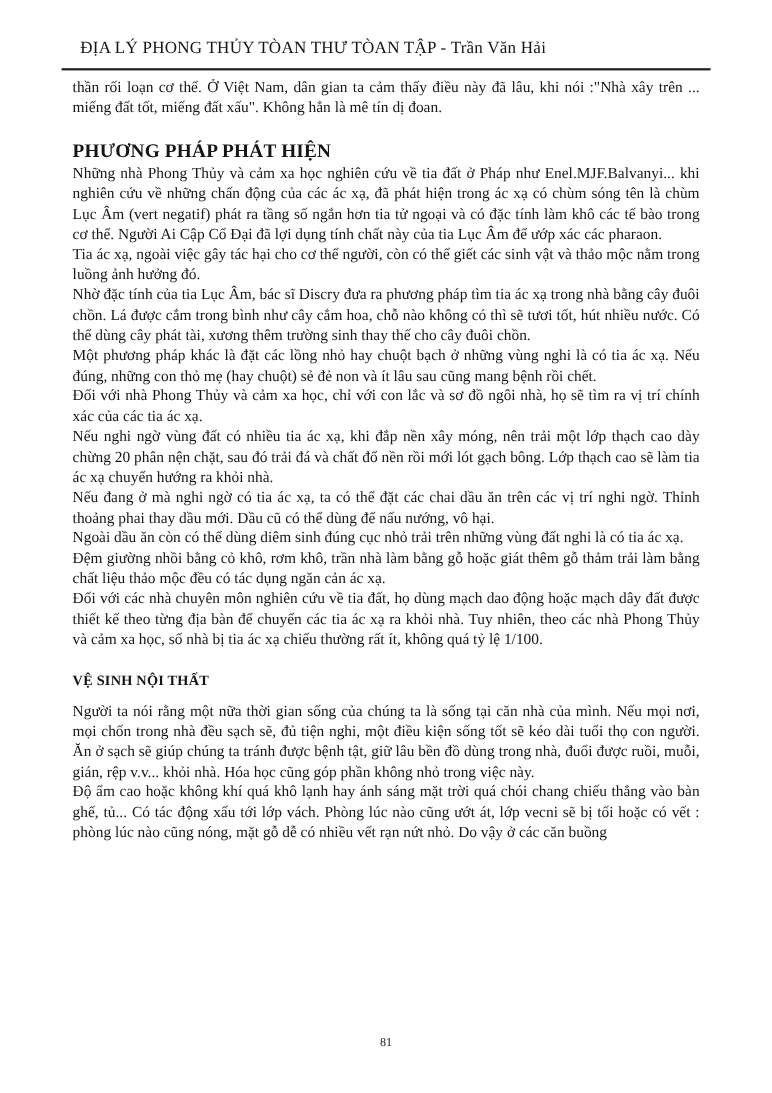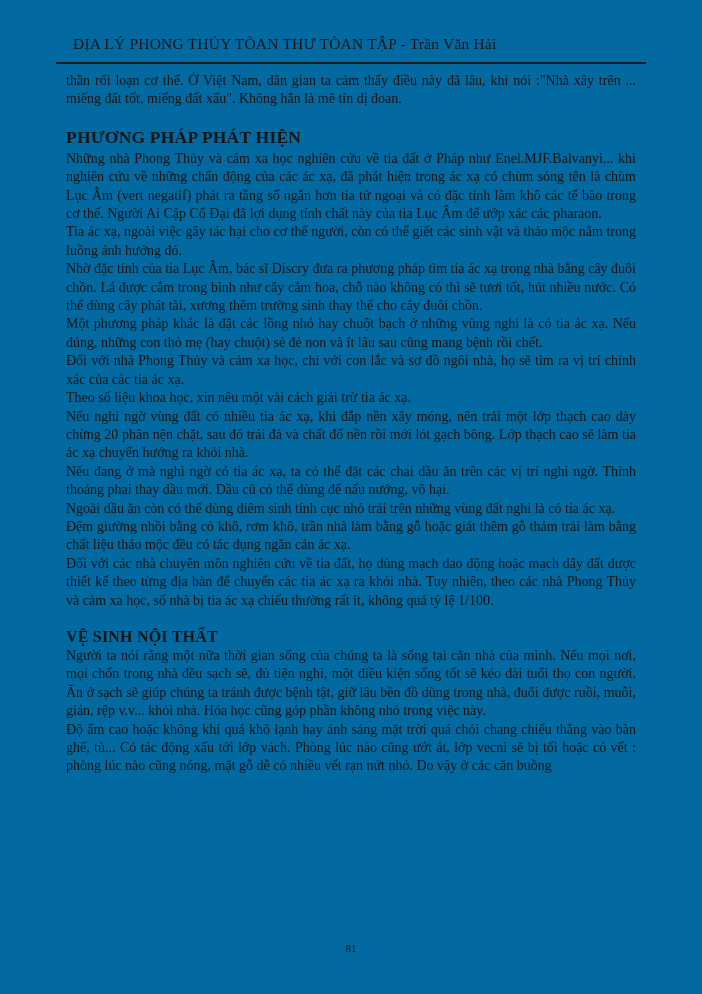--- a/index.html
+++ b/index.html
@@ -5,21 +5,21 @@
   html, body {
     margin: 0;
     padding: 0;
     background: #e8e8e8;
   }
   .page {
     position: relative;
     width: 702px;
     height: 994px;
     margin: 0 auto;
-    background: #0369a1;
+    background: #ffffff;
     color: #151515;
     font-family: "Liberation Serif", "DejaVu Serif", serif;
     overflow: hidden;
   }
   .content {
     padding: 34px 66px 0 66px;
   }
   .book-header {
     font-size: 15.5px;
     line-height: 19px;
@@ -40,24 +40,24 @@
     text-align: justify;
   }
   .section-heading-large {
     font-size: 17.5px;
     font-weight: bold;
     line-height: 22px;
     margin: 17px 0 2px 0;
     letter-spacing: 0.2px;
   }
   .section-heading-bold {
-    font-size: 16px;
+    font-size: 13px;
     font-weight: bold;
     line-height: 19px;
-    margin: 17px 0 1px 0;
+    margin: 17px 0 11px 0;
     letter-spacing: 0.2px;
   }
   .page-footer {
     position: absolute;
     left: 0;
     right: 0;
     bottom: 40px;
     text-align: center;
     font-size: 11px;
   }
@@ -76,24 +76,23 @@
 
       <p>thần rối loạn cơ thể. Ở Việt Nam, dân gian ta cảm thấy điều này đã lâu, khi nói :"Nhà xây trên ... miếng đất tốt, miếng đất xấu". Không hẳn là mê tín dị đoan.</p>
 
       <h2 class="section-heading-large">PHƯƠNG PHÁP PHÁT HIỆN</h2>
       <p>Những nhà Phong Thủy và cảm xa học nghiên cứu về tia đất ở Pháp như Enel.MJF.Balvanyi... khi nghiên cứu về những chấn động của các ác xạ, đã phát hiện trong ác xạ có chùm sóng tên là chùm Lục Âm (vert negatif) phát ra tầng số ngắn hơn tia tử ngoại và có đặc tính làm khô các tế bào trong cơ thể. Người Ai Cập Cổ Đại đã lợi dụng tính chất này của tia Lục Âm để ướp xác các pharaon.</p>
       <p>Tia ác xạ, ngoài việc gây tác hại cho cơ thể người, còn có thể giết các sinh vật và thảo mộc nằm trong luồng ảnh hưởng đó.</p>
       <p>Nhờ đặc tính của tia Lục Âm, bác sĩ Discry đưa ra phương pháp tìm tia ác xạ trong nhà bằng cây đuôi chồn. Lá được cắm trong bình như cây cắm hoa, chỗ nào không có thì sẽ tươi tốt, hút nhiều nước. Có thể dùng cây phát tài, xương thêm trường sinh thay thế cho cây đuôi chồn.</p>
       <p>Một phương pháp khác là đặt các lồng nhỏ hay chuột bạch ở những vùng nghi là có tia ác xạ. Nếu đúng, những con thỏ mẹ (hay chuột) sẻ đẻ non và ít lâu sau cũng mang bệnh rồi chết.</p>
       <p>Đối với nhà Phong Thủy và cảm xa học, chỉ với con lắc và sơ đồ ngôi nhà, họ sẽ tìm ra vị trí chính xác của các tia ác xạ.</p>
 
-      <p>Theo số liệu khoa học, xin nêu một vài cách giải trừ tia ác xạ.</p>
       <p>Nếu nghi ngờ vùng đất có nhiều tia ác xạ, khi đắp nền xây móng, nên trải một lớp thạch cao dày chừng 20 phân nện chặt, sau đó trải đá và chất đổ nền rồi mới lót gạch bông. Lớp thạch cao sẽ làm tia ác xạ chuyển hướng ra khỏi nhà.</p>
       <p>Nếu đang ở mà nghi ngờ có tia ác xạ, ta có thể đặt các chai dầu ăn trên các vị trí nghi ngờ. Thỉnh thoảng phai thay dầu mới. Dầu cũ có thể dùng để nấu nướng, vô hại.</p>
-      <p>Ngoài dầu ăn còn có thể dùng diêm sinh tính cục nhỏ trải trên những vùng đất nghi là có tia ác xạ.</p>
+      <p>Ngoài dầu ăn còn có thể dùng diêm sinh đúng cục nhỏ trải trên những vùng đất nghi là có tia ác xạ.</p>
       <p>Đệm giường nhồi bằng cỏ khô, rơm khô, trần nhà làm bằng gỗ hoặc giát thêm gỗ thảm trải làm bằng chất liệu thảo mộc đều có tác dụng ngăn cản ác xạ.</p>
       <p>Đối với các nhà chuyên môn nghiên cứu về tia đất, họ dùng mạch dao động hoặc mạch dây đất được thiết kế theo từng địa bàn để chuyển các tia ác xạ ra khỏi nhà. Tuy nhiên, theo các nhà Phong Thủy và cảm xa học, số nhà bị tia ác xạ chiếu thường rất ít, không quá tỷ lệ 1/100.</p>
 
       <h3 class="section-heading-bold">VỆ SINH NỘI THẤT</h3>
       <p>Người ta nói rằng một nữa thời gian sống của chúng ta là sống tại căn nhà của mình. Nếu mọi nơi, mọi chốn trong nhà đều sạch sẽ, đủ tiện nghi, một điều kiện sống tốt sẽ kéo dài tuổi thọ con người. Ăn ở sạch sẽ giúp chúng ta tránh được bệnh tật, giữ lâu bền đồ dùng trong nhà, đuổi được ruồi, muỗi, gián, rệp v.v... khỏi nhà. Hóa học cũng góp phần không nhỏ trong việc này.</p>
       <p>Độ ẩm cao hoặc không khí quá khô lạnh hay ánh sáng mặt trời quá chói chang chiếu thẳng vào bàn ghế, tủ... Có tác động xấu tới lớp vách. Phòng lúc nào cũng ướt át, lớp vecni sẽ bị tối hoặc có vết : phòng lúc nào cũng nóng, mặt gỗ dễ có nhiều vết rạn nứt nhỏ. Do vậy ở các căn buồng</p>
 
     </div>
   </div>
 

